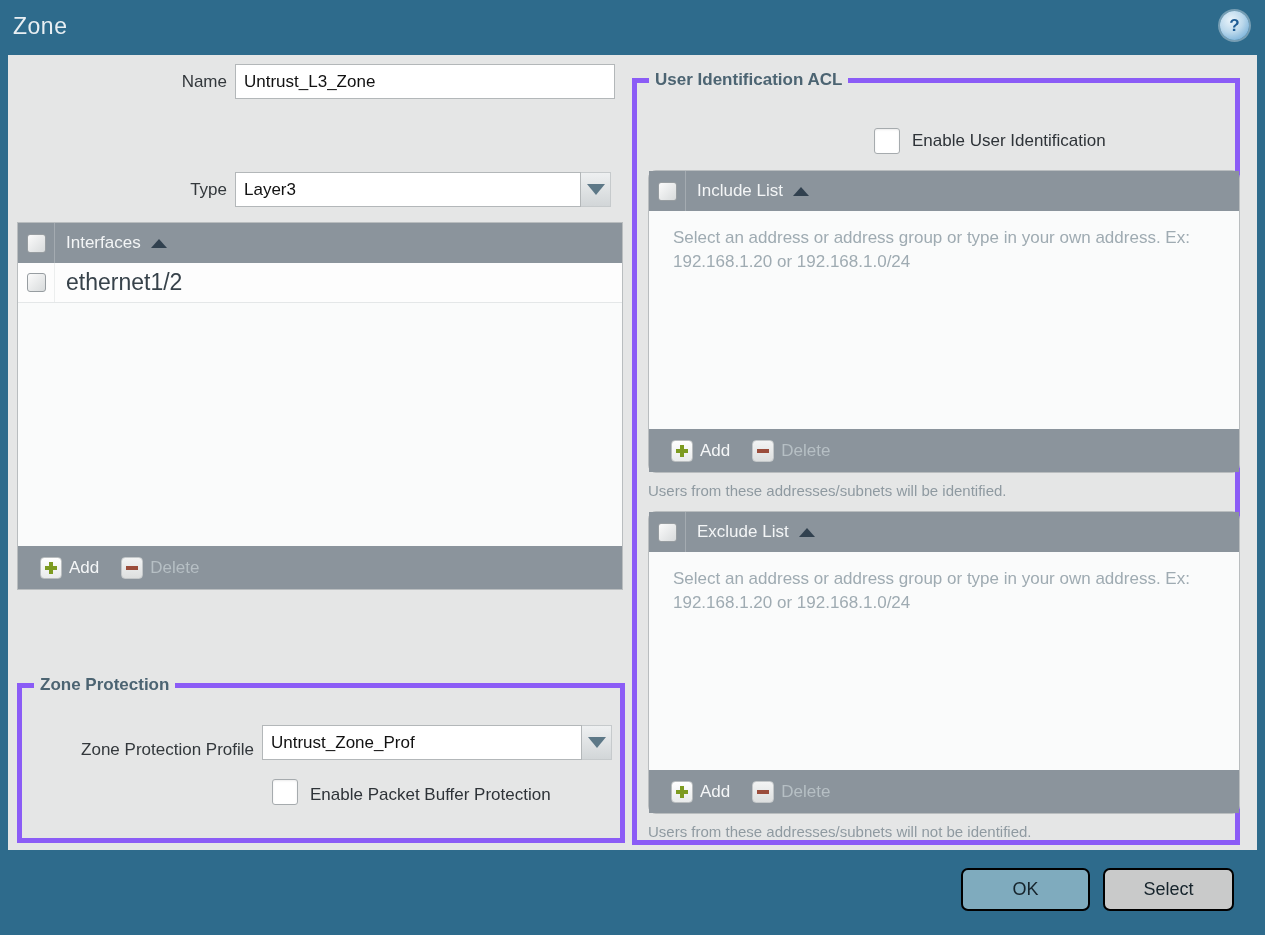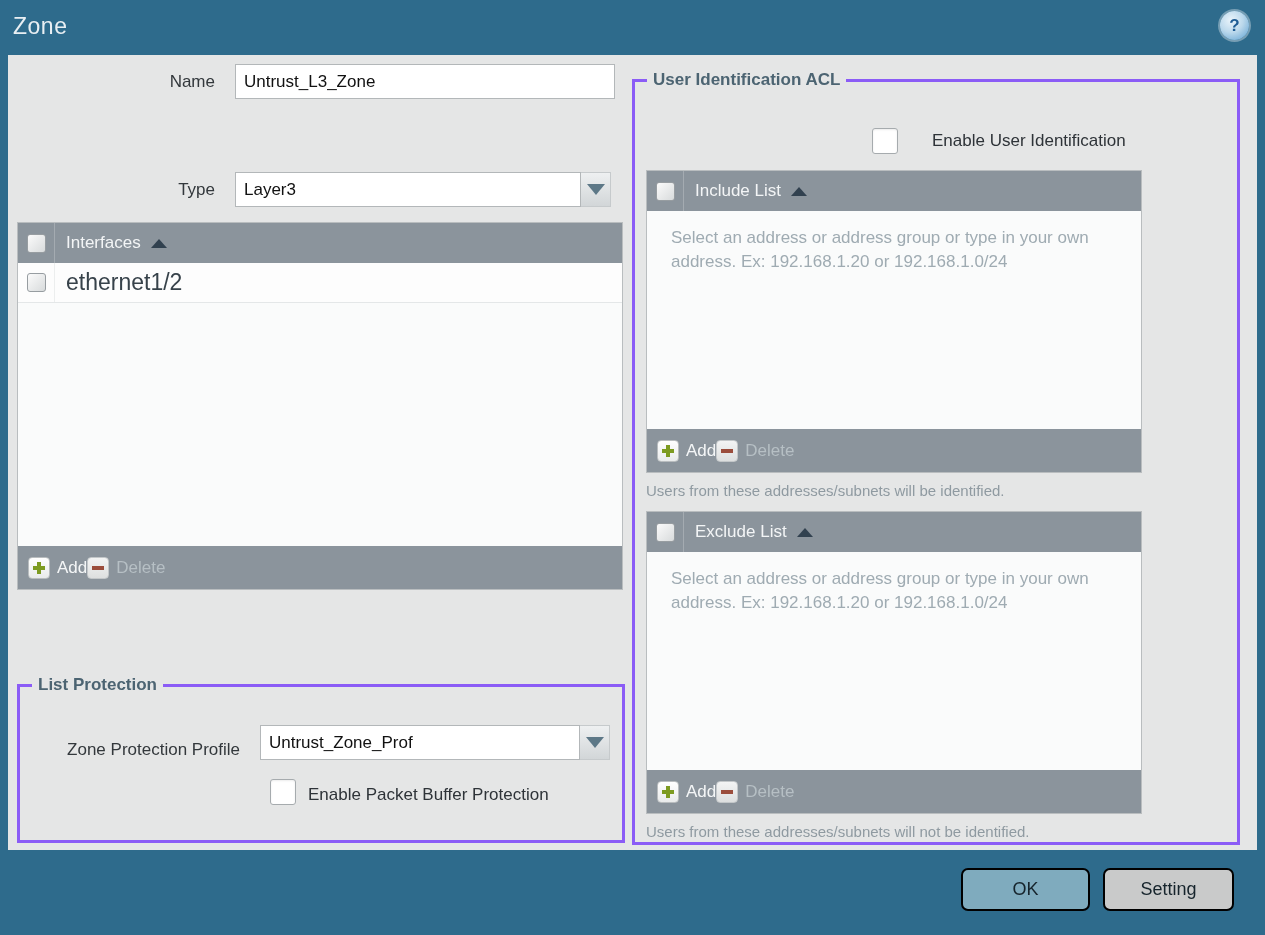--- a/index.html
+++ b/index.html
@@ -13,21 +13,21 @@
   .help { position:absolute; right:16px; top:11px; width:29px; height:29px; border-radius:50%;
           background:radial-gradient(circle at 38% 32%, #eaf4fb 0%, #bcd9ec 45%, #5b9fd0 100%);
           box-shadow:0 0 0 2px rgba(255,255,255,0.35); display:flex; align-items:center; justify-content:center; cursor:pointer; }
   .help span { color:#1f5c94; font-weight:bold; font-size:17px; }
 
   
   .dialog { position:absolute; left:8px; top:55px; width:1249px; height:795px; background:#e5e6e6; }
 
   
   .form-row { position:absolute; display:flex; align-items:center; }
-  .form-label { width:227px; text-align:right; padding-right:20px; font-size:17px; color:#33383c; }
+  .form-label { width:227px; text-align:right; padding-right:8px; font-size:17px; color:#33383c; }
   .text-input { height:35px; border:1px solid #b3b7b9; background:#fff; font-family:inherit;
                 font-size:17px; color:#111; padding:16px 8px; outline:none; }
   .dd-btn { width:30px; height:35px; display:flex; align-items:center; justify-content:center;
             background:linear-gradient(#eef0f1,#d2d6d8); border:1px solid #c6cacc; border-left:none; cursor:pointer; }
   .dd-arrow { width:0; height:0; border-left:9px solid transparent; border-right:9px solid transparent;
               border-top:11px solid #5d7887; }
 
   .row-name { top:9px;  left:0; }
   .row-log  { top:63px; left:0; }
   .row-type { top:117px; left:0; }
@@ -41,54 +41,54 @@
              border-right:1px solid #a4abb1; }
   .cb-table { width:19px; height:19px; border:1px solid #979da1; border-radius:3px;
               background:linear-gradient(135deg,#fbfbfb 0%,#d8dbdc 100%); cursor:pointer; }
   .t-title { color:#f3f5f6; font-size:17px; margin-left:11px; }
   .sort-up { width:0; height:0; border-left:8px solid transparent; border-right:8px solid transparent;
              border-bottom:9px solid #31414f; margin-left:10px; cursor:pointer; }
   .t-body { background:#fafbfb; }
   .t-row { height:40px; background:#fdfdfd; border-bottom:1px solid #e4e7e8; display:flex; align-items:center; }
   .t-row .row-text { font-size:23px; color:#37424a; margin-left:11px; }
   .t-row .cb-cell { border-right:1px solid #eceeee; }
-  .t-toolbar { height:43px; background:#8b949c; display:flex; align-items:center; padding-left:10px; }
+  .t-toolbar { height:43px; background:#8b949c; display:flex; align-items:center; padding-left:22px; gap:22px; }
   .tool { display:flex; align-items:center; gap:7px; font-size:17px; cursor:pointer; }
   .tool.add { color:#f4f6f7; }
   .tool.del { color:#b6bfc4; cursor:default; }
   .icon-sq { width:22px; height:22px; border-radius:4px; position:relative; }
   .icon-plus { background:linear-gradient(#ffffff,#e9ebeb); border:1px solid #b9bdbf; }
   .icon-plus::before { content:""; position:absolute; left:4px; top:8px; width:12px; height:4px; background:#7d9b21; }
   .icon-plus::after  { content:""; position:absolute; left:8px; top:4px; width:4px;  height:12px; background:#7d9b21; }
   .icon-minus { background:linear-gradient(#f3f4f4,#dddfdf); border:1px solid #c3c7c9; }
   .icon-minus::before { content:""; position:absolute; left:4px; top:8px; width:12px; height:4px; background:#9b4d3c; }
 
   
   .interfaces-tbl { left:9px; top:167px; width:606px; }
   .interfaces-tbl .t-body { height:283px; }
 
   
-  fieldset { border:3px solid #8b5cf6; position:absolute; }
+  fieldset { border:5px solid #8b5cf6; position:absolute; }
   legend { padding:0 6px; margin-left:12px; font-weight:bold; font-size:17px; color:#4c6472; }
 
   .zone-prot { left:9px; top:620px; width:608px; height:168px; }
   .zp-row { position:absolute; display:flex; align-items:flex-end; }
   .zp-profile { top:30px; left:0; }
   .zp-profile .form-label { width:240px; }
   .zp-profile .text-input { width:320px; }
   .zp-check { top:84px; left:250px; }
 
   .checkbox { width:26px; height:26px; background:#fff; border:1px solid #a6abae; border-radius:3px;
               box-shadow:inset 0 1px 2px rgba(0,0,0,0.08); cursor:pointer; flex:none; }
   .check-label { font-size:17px; color:#2e3338; margin-left:12px; }
 
   .user-id { left:624px; top:15px; width:608px; height:775px; }
-  .uid-check { position:absolute; top:38px; left:237px; display:flex; align-items:center;gap:22px; }
-
-  .acl-tbl { left:11px; width:496px; }
+  .uid-check { position:absolute; top:38px; left:237px; display:flex; align-items:center; }
+
+  .acl-tbl { left:11px; width:592px;border-radius:8px; }
   .acl-include { top:80px; }
   .acl-exclude { top:421px; }
   .acl-body { height:218px; }
   .acl-placeholder { padding:15px 16px 0 16px; font-size:17px; line-height:1.42; color:#9fabb2;margin-left:8px; }
   .acl-caption { position:absolute; left:11px; font-size:15px; color:#8f9aa1; }
   .cap-include { top:392px; }
   .cap-exclude { top:733px; }
 
   
   .btn { position:absolute; top:868px; height:43px; border:2px solid #000000; border-radius:7px;
@@ -146,21 +146,21 @@
           <span>Add</span>
         </span>
         <span class="tool del">
           <span class="icon-sq icon-minus"></span>
           <span>Delete</span>
         </span>
       </div>
     </div>
 
     <fieldset class="zone-prot">
-      <legend>List Protection</legend>
+      <legend>Zone Protection</legend>
       <div class="zp-row zp-profile">
         <span class="form-label">Zone Protection Profile</span>
         <input class="text-input" type="text" value="Untrust_Zone_Prof" style="">
         <span class="dd-btn">
           <span class="dd-arrow"></span>
         </span>
       </div>
       <div class="zp-row zp-check">
         <span class="checkbox"></span>
         <span class="check-label">Enable Packet Buffer Protection</span>
@@ -220,15 +220,15 @@
             <span>Delete</span>
           </span>
         </div>
       </div>
       <div class="acl-caption cap-exclude">Users from these addresses/subnets will not be identified.</div>
     </fieldset>
 
   </div>
 
   <button class="btn btn-ok">OK</button>
-  <button class="btn btn-cancel">Setting</button>
+  <button class="btn btn-cancel">Select</button>
 
 </div>
 
 </body></html>

